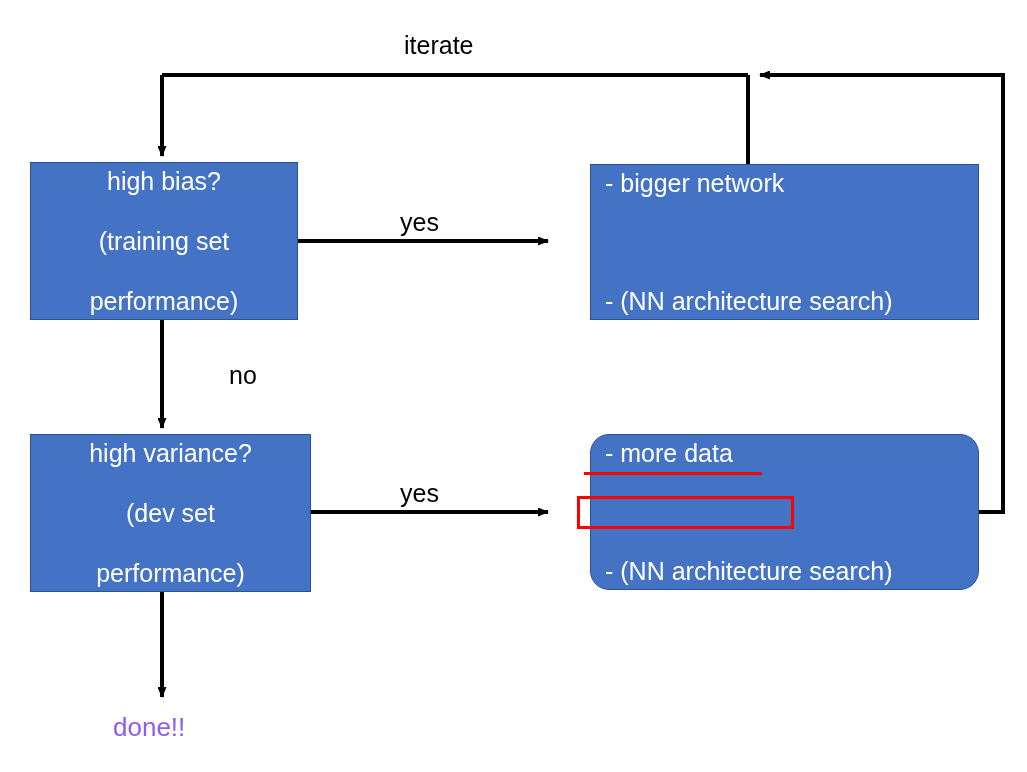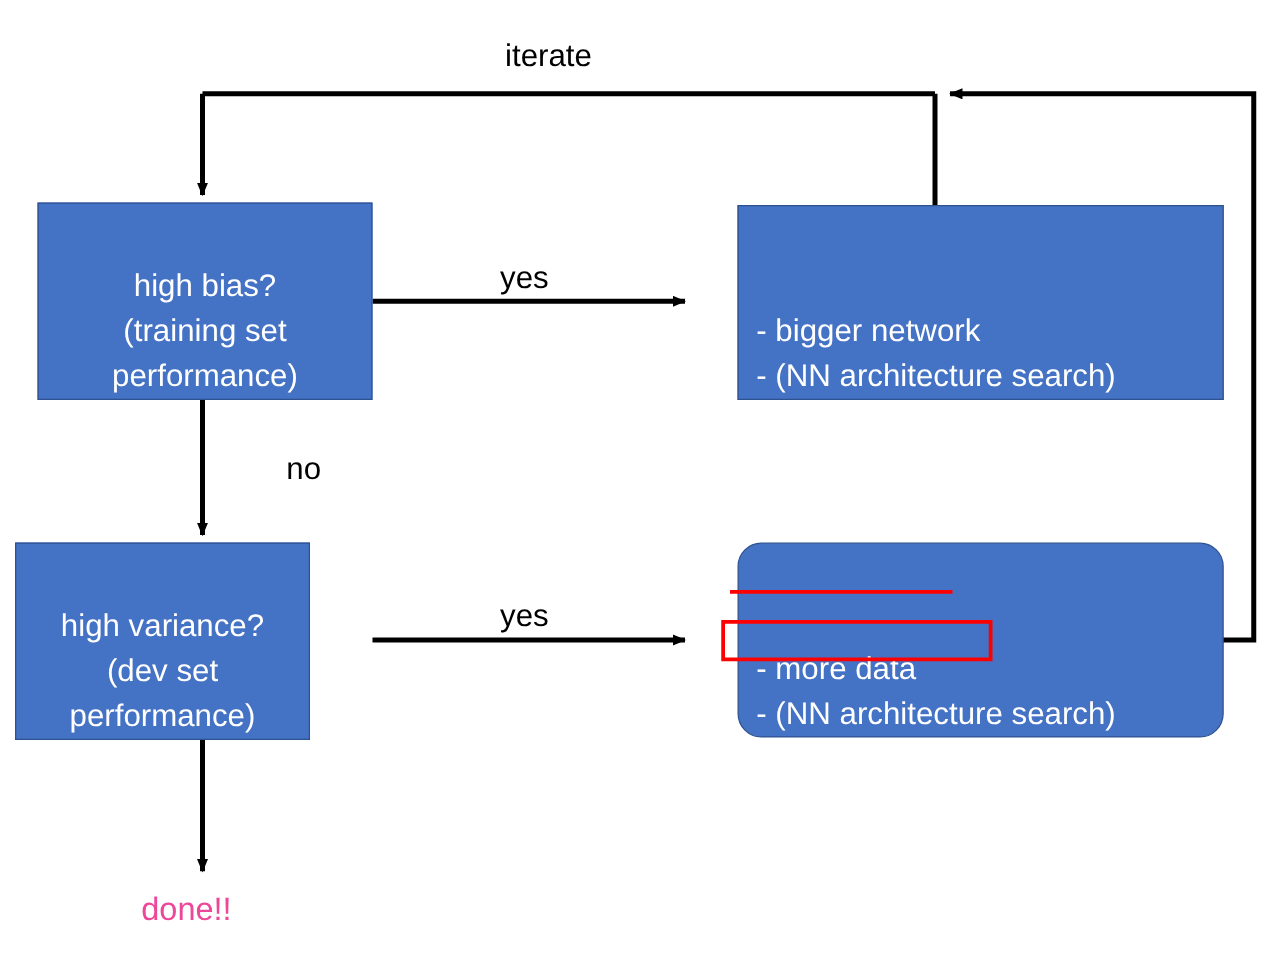--- a/index.html
+++ b/index.html
@@ -25,21 +25,21 @@
     height: 772px;
   }
   .node {
     position: absolute;
     background: #4472C4;
     border: 1px solid #2E528F;
     box-sizing: border-box;
     color: #FFFFFF;
     display: flex;
     flex-direction: column;
-    justify-content: flex-end;
+    justify-content: space-between;
     font-size: 25px;
     line-height: 36px;
     z-index: 2;
   }
   .node.centered {
     align-items: center;
     text-align: center;
   }
   .node.listed {
     align-items: flex-start;
@@ -53,21 +53,21 @@
   .edge-label {
     position: absolute;
     font-size: 25px;
     color: #000000;
     white-space: nowrap;
     z-index: 3;
   }
   .terminal-label {
     position: absolute;
     font-size: 26px;
-    color: #ec4899;
+    color: #8b5cf6;
     white-space: nowrap;
     z-index: 3;
   }
   .annot-strike {
     position: absolute;
     background: #FF0000;
     height: 3px;
     z-index: 4;
   }
   .annot-box {
@@ -126,21 +126,21 @@
     <div class="line">high bias?</div>
     <div class="line">(training set</div>
     <div class="line">performance)</div>
   </div>
 
   <div class="node listed" style="left:554px; top:164px; width:389px; height:156px;">
     <div class="line">- bigger network</div>
     <div class="line">- (NN architecture search)</div>
   </div>
 
-  <div class="node centered" style="left:12px; top:434px; width:236px; height:158px;">
+  <div class="node centered" style="left:30px; top:434px; width:281px; height:158px;">
     <div class="line">high variance?</div>
     <div class="line">(dev set</div>
     <div class="line">performance)</div>
   </div>
 
   <div class="node listed" style="left:554px; top:434px; width:389px; height:156px;border-radius:19px;">
     <div class="line">- more data</div>
     <div class="line">- (NN architecture search)</div>
   </div>
 

